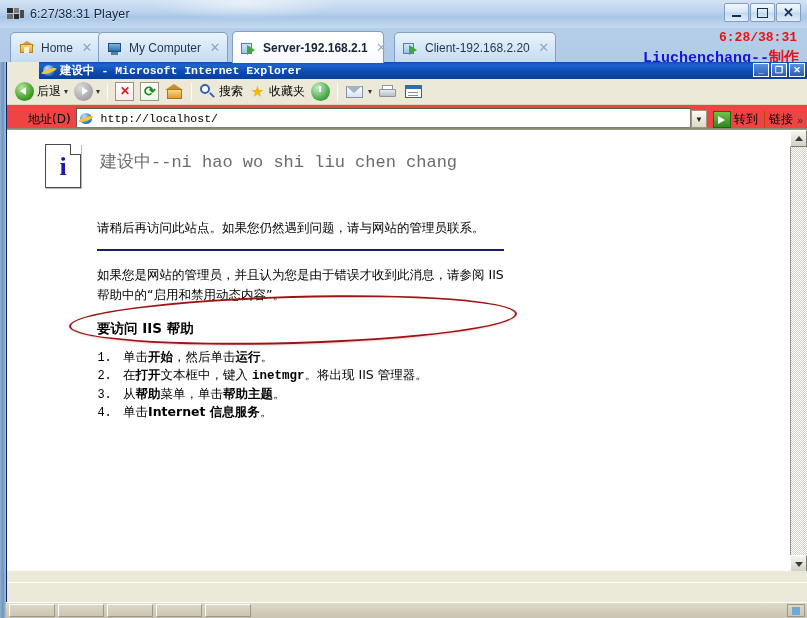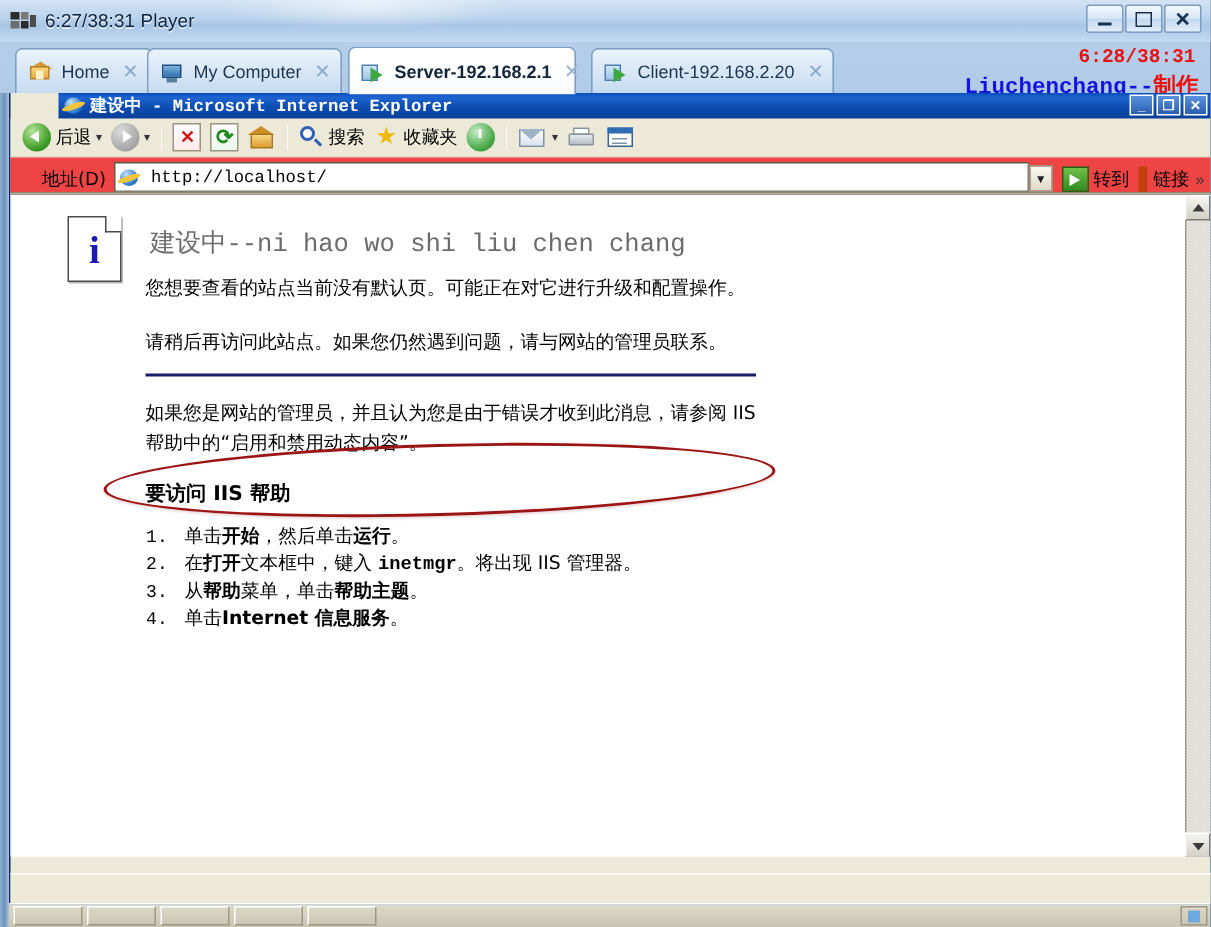--- a/index.html
+++ b/index.html
@@ -243,21 +243,21 @@
     width:16px;height:18px; border:1px solid #9a9682; background:linear-gradient(180deg,#fbfaf5,#ddd9c5);
     display:flex;align-items:center;justify-content:center; font-size:8px;color:#222;
     margin-right:4px;
   }
   #go-btn{ display:flex;align-items:center; padding:0 6px 0 2px;}
   .goarrow{ width:18px;height:17px; background:linear-gradient(180deg,#6fc14a,#2f8a1f); border:1px solid #1f6614;
     position:relative; flex:none;}
   .goarrow::after{content:"";position:absolute;left:4px;top:4px;width:0;height:0;
     border-top:4px solid transparent;border-bottom:4px solid transparent;border-left:7px solid #fff;}
   .go-label{font-family:Liberation Serif, serif;font-size:12px;margin-left:3px;}
-  #links-btn{ display:flex;align-items:center;padding:0 4px; border-left:6px solid #c2410c;margin-top:16px;}
+  #links-btn{ display:flex;align-items:center;padding:0 4px; border-left:1px solid #c2410c;margin-top:16px;}
   .links-label{font-family:"DejaVu Sans",sans-serif;font-size:12px;}
   .links-chev{font-size:11px;margin-left:4px;color:#333;}
 
   
   #page-view{
     position:relative; height:442px; background:#fff;
     border-top:1px solid #98968a;
     overflow:hidden;
   }
   #page-scroll-v{
@@ -534,21 +534,20 @@
 
         <div id="page-content">
 
           <div id="info-icon">
             <span class="fold"></span>
             <span class="i">i</span>
           </div>
 
           <div id="page-heading">建设中--ni hao wo shi liu chen chang</div>
 
-          <div class="p-text" id="para1">您想要查看的站点当前没有默认页。可能正在对它进行升级和配置操作。</div>
           <div class="p-text" id="para2">请稍后再访问此站点。如果您仍然遇到问题，请与网站的管理员联系。</div>
 
           <div id="hr1"></div>
 
           <div class="p-text" id="para3">
             <span>如果您是网站的管理员，并且认为您是由于错误才收到此消息，请参阅 IIS</span><br>
             <span>帮助中的“启用和禁用动态内容”。</span>
           </div>
 
           <div id="subhead">要访问 IIS 帮助</div>

